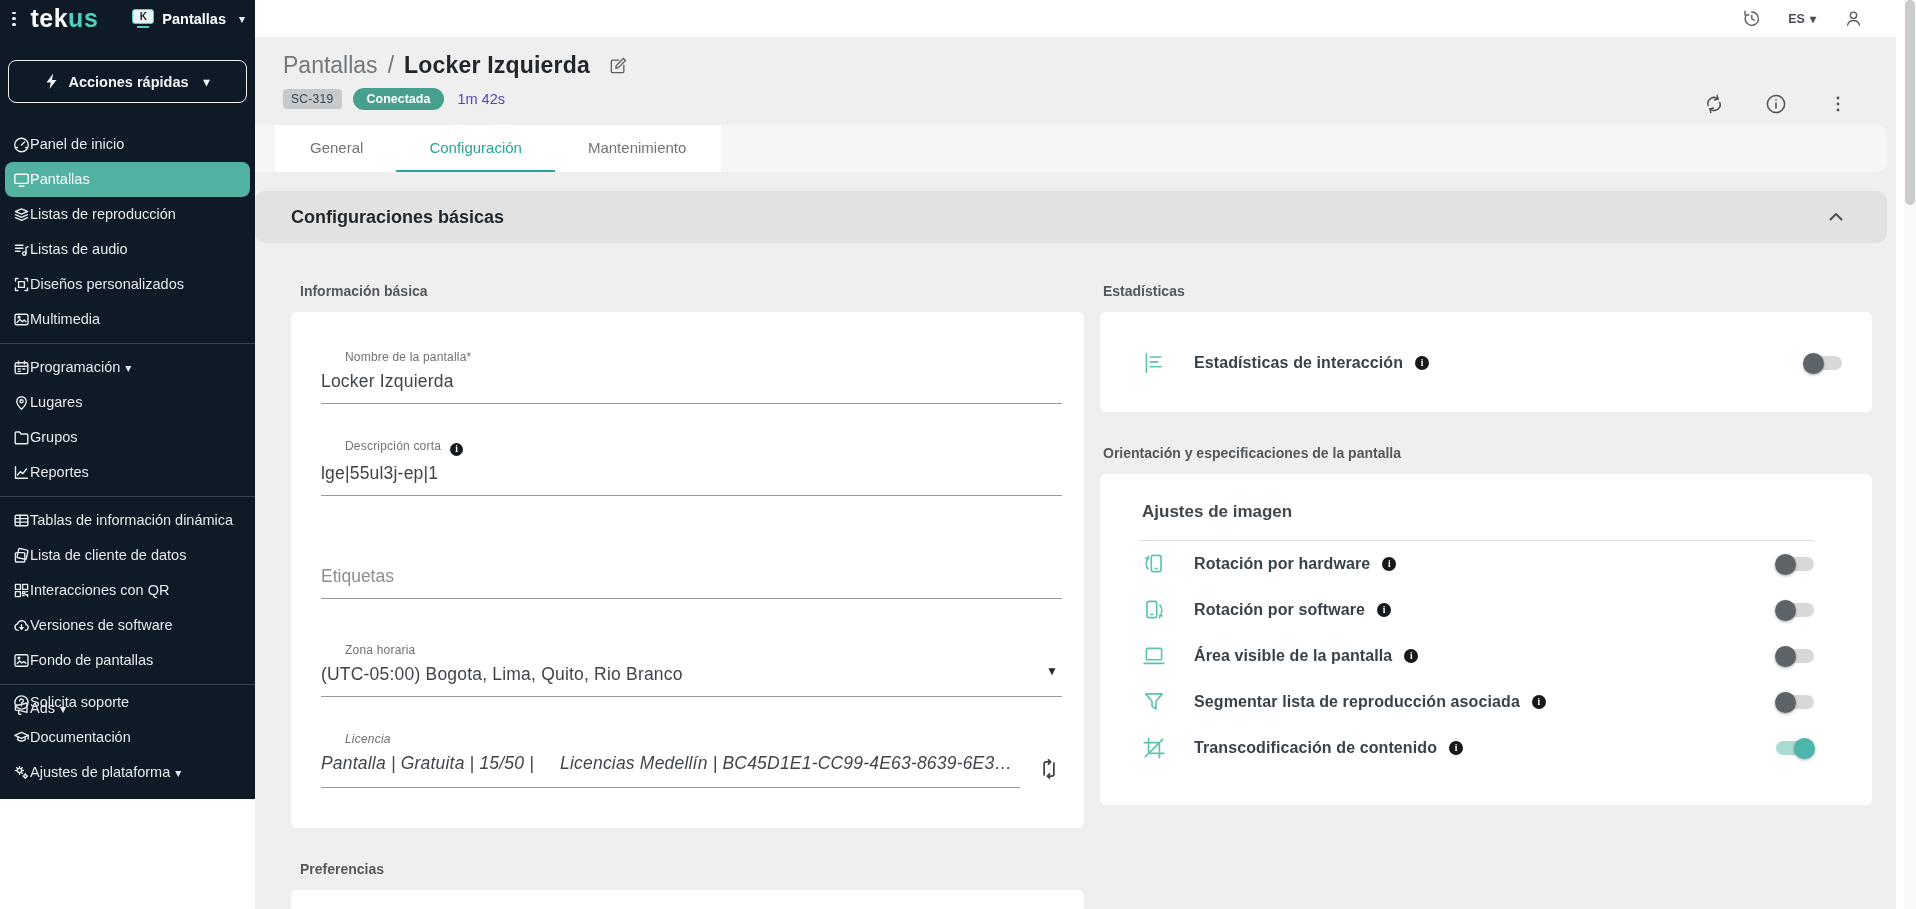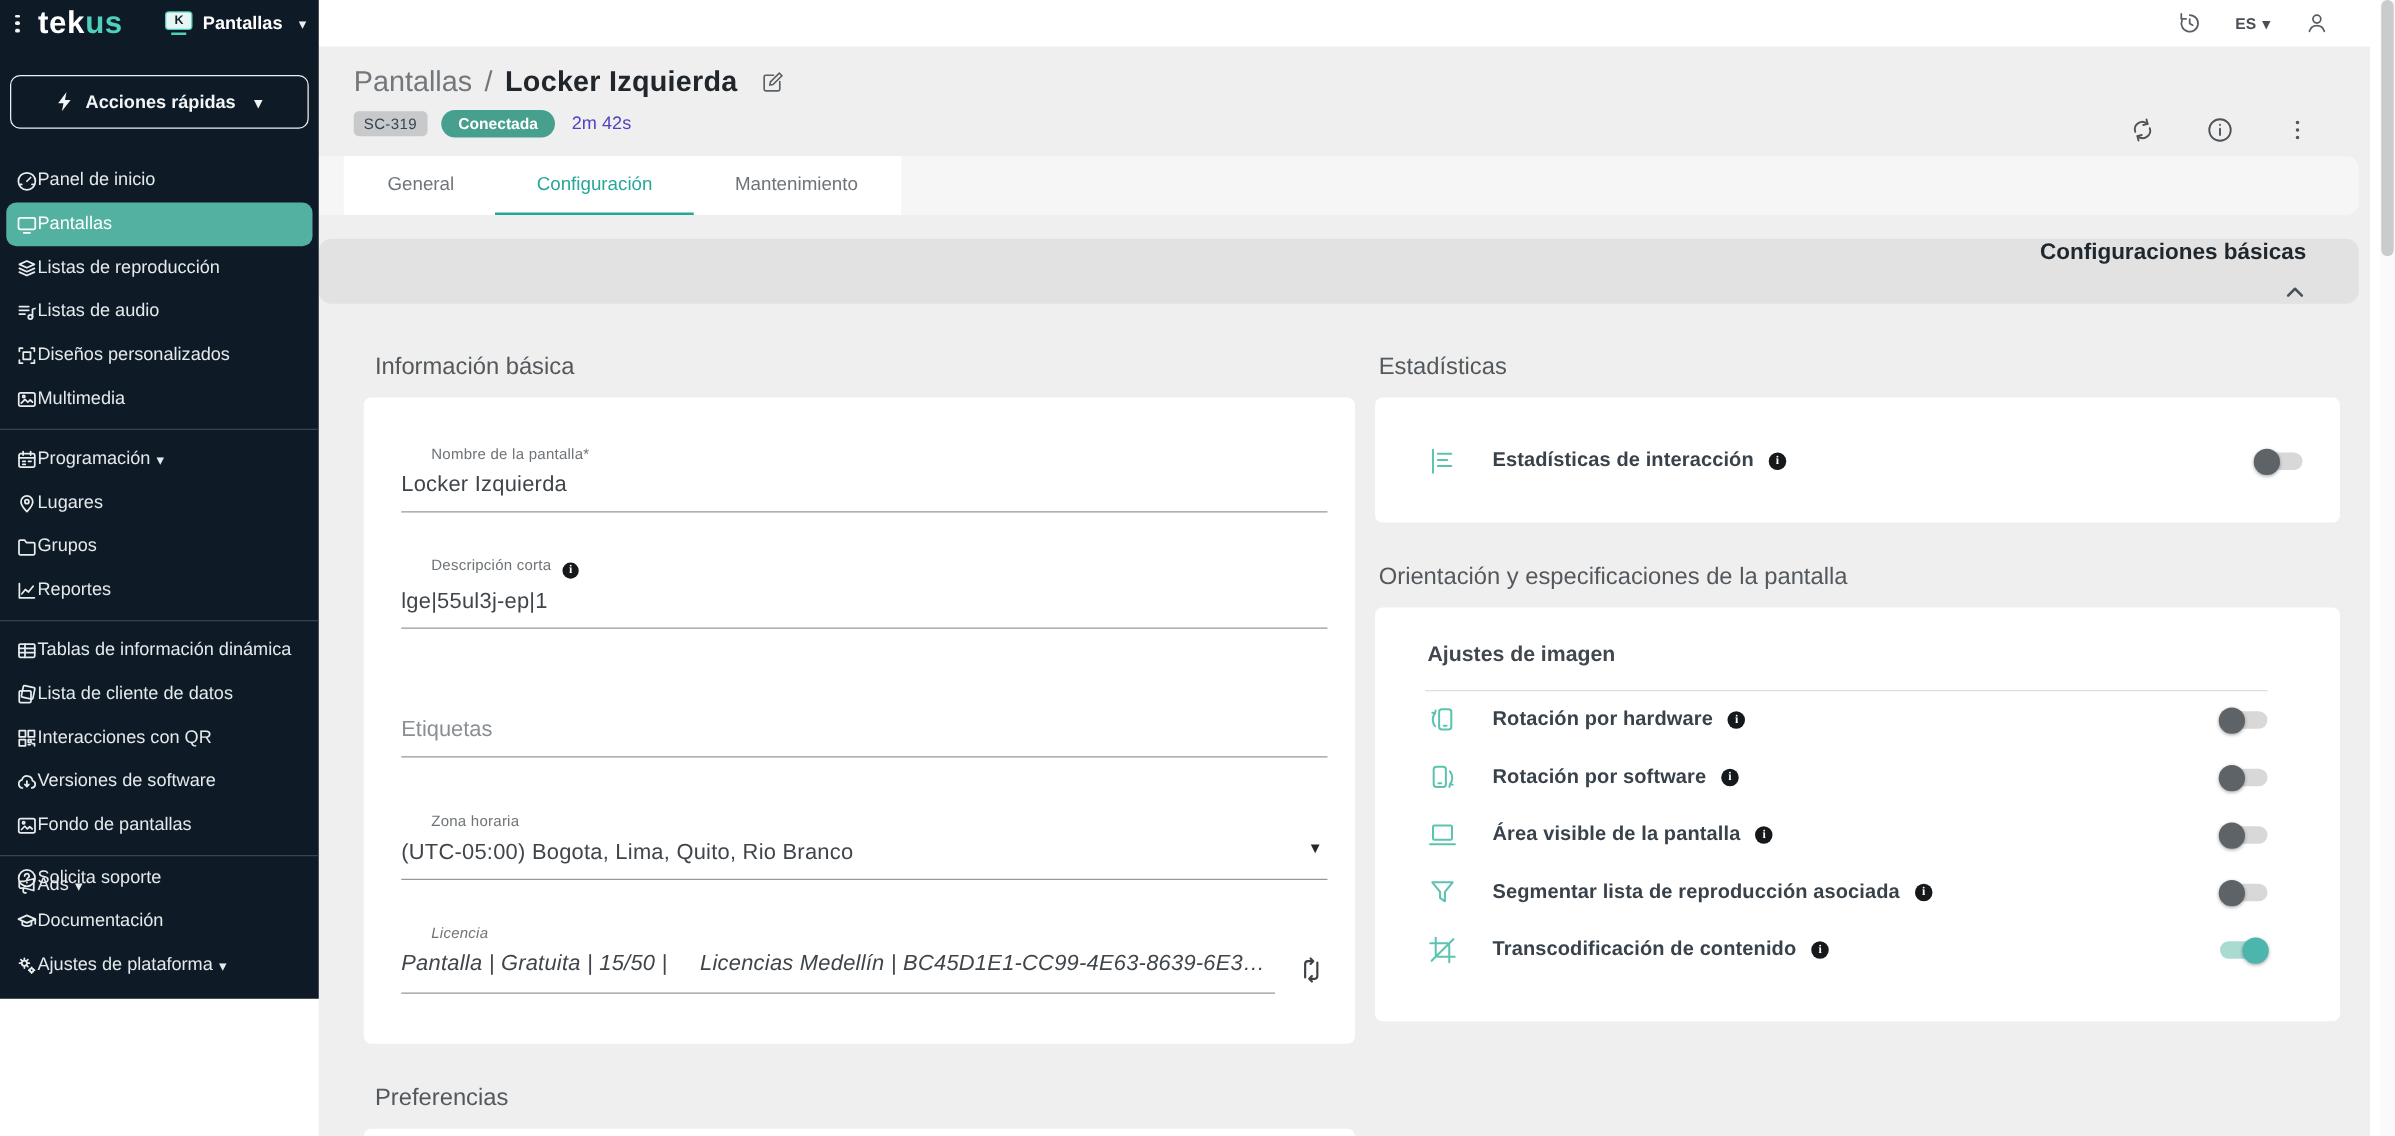--- a/index.html
+++ b/index.html
@@ -75,30 +75,30 @@
   
   .tab-strip { margin:15px 9px 0 0; height:47px; background:#f6f6f7;
        border-radius:0 10px 10px 0; display:flex;padding-left:20px; }
   .tab-block { background:#ffffff; display:flex; height:100%; padding:0 2px; }
   .tab { padding:0 33px; display:flex; align-items:center; font-size:15px;
        color:#6f7478; cursor:pointer; border-bottom:2.5px solid transparent; }
   .tab.active { color:#26a79a; border-bottom-color:#26a79a; }
 
   
   .accordion { margin:19px 9px 0 0; height:52px; background:#e2e2e3; border-radius:10px;
-       display:flex; align-items:flex-end; justify-content:space-between; padding:0 42px 0 36px;flex-direction:column; }
+       display:flex; align-items:center; justify-content:space-between; padding:0 42px 0 36px; }
   .accordion-title { font-size:18px; font-weight:bold; color:#1f262c; }
   .chev { width:18px; height:18px; cursor:pointer; }
   .chev svg { stroke:#4a5156; fill:none; stroke-width:2; stroke-linecap:round; stroke-linejoin:round; }
 
   
   .columns { display:flex; gap:16px; margin-top:40px; padding:0 24px 0 36px; align-items:flex-start; }
   .col-left { width:793px; flex:0 0 793px; }
   .col-right { flex:1; }
-  .sec-heading { font-size:19px; font-weight:normal; color:#53585c; margin-left:9px; }
+  .sec-heading { font-size:14px; font-weight:bold; color:#53585c; margin-left:9px; }
   .card { background:#ffffff; border-radius:6px; margin-top:13px; }
 
   
   .form-card { padding:38px 22px 40px 30px; }
   .field { margin-bottom:35px; border-bottom:1px solid #95999c; padding-bottom:11px; position:relative; }
   .field-label { font-size:12px; color:#6e7377; letter-spacing:.2px;margin-left:24px; }
   .req { color:#6e7377; }
   .field-value { font-size:17.5px; color:#3f454a; margin-top:7px; letter-spacing:.2px; }
   .field.placeholder-only { padding-top:14px; }
   .field .ph { font-size:17.5px; color:#8a8f93; }
@@ -388,21 +388,21 @@
         <span class="edit-icon">
           <svg width="20" height="20" viewBox="0 0 24 24">
               <path d="M13 5 H5.5 a1.5 1.5 0 0 0 -1.5 1.5 v12 a1.5 1.5 0 0 0 1.5 1.5 h12 a1.5 1.5 0 0 0 1.5 -1.5 V11"></path>
               <path d="M9.5 14.5 l0.5 -3 L18.5 3 l2.5 2.5 -8.5 8.5 -3 0.5 Z"></path>
             </svg>
         </span>
       </div>
       <div class="badge-row">
         <span class="code-badge">SC-319</span>
         <span class="status-badge">Conectada</span>
-        <span class="uptime">2m 42s</span>
+        <span class="uptime">1m 42s</span>
       </div>
       <div class="header-actions">
         <span class="hicon">
           <svg width="24" height="24" viewBox="0 0 24 24">
               <path d="M6.2 13.5 a6 6 0 0 1 9.8 -6.3"></path>
               <path d="M17.8 10.5 a6 6 0 0 1 -9.8 6.3"></path>
               <path d="M15.2 3.6 l0.9 3.5 -3.5 0.9"></path>
               <path d="M8.8 20.4 l-0.9 -3.5 3.5 -0.9"></path>
             </svg>
         </span>

